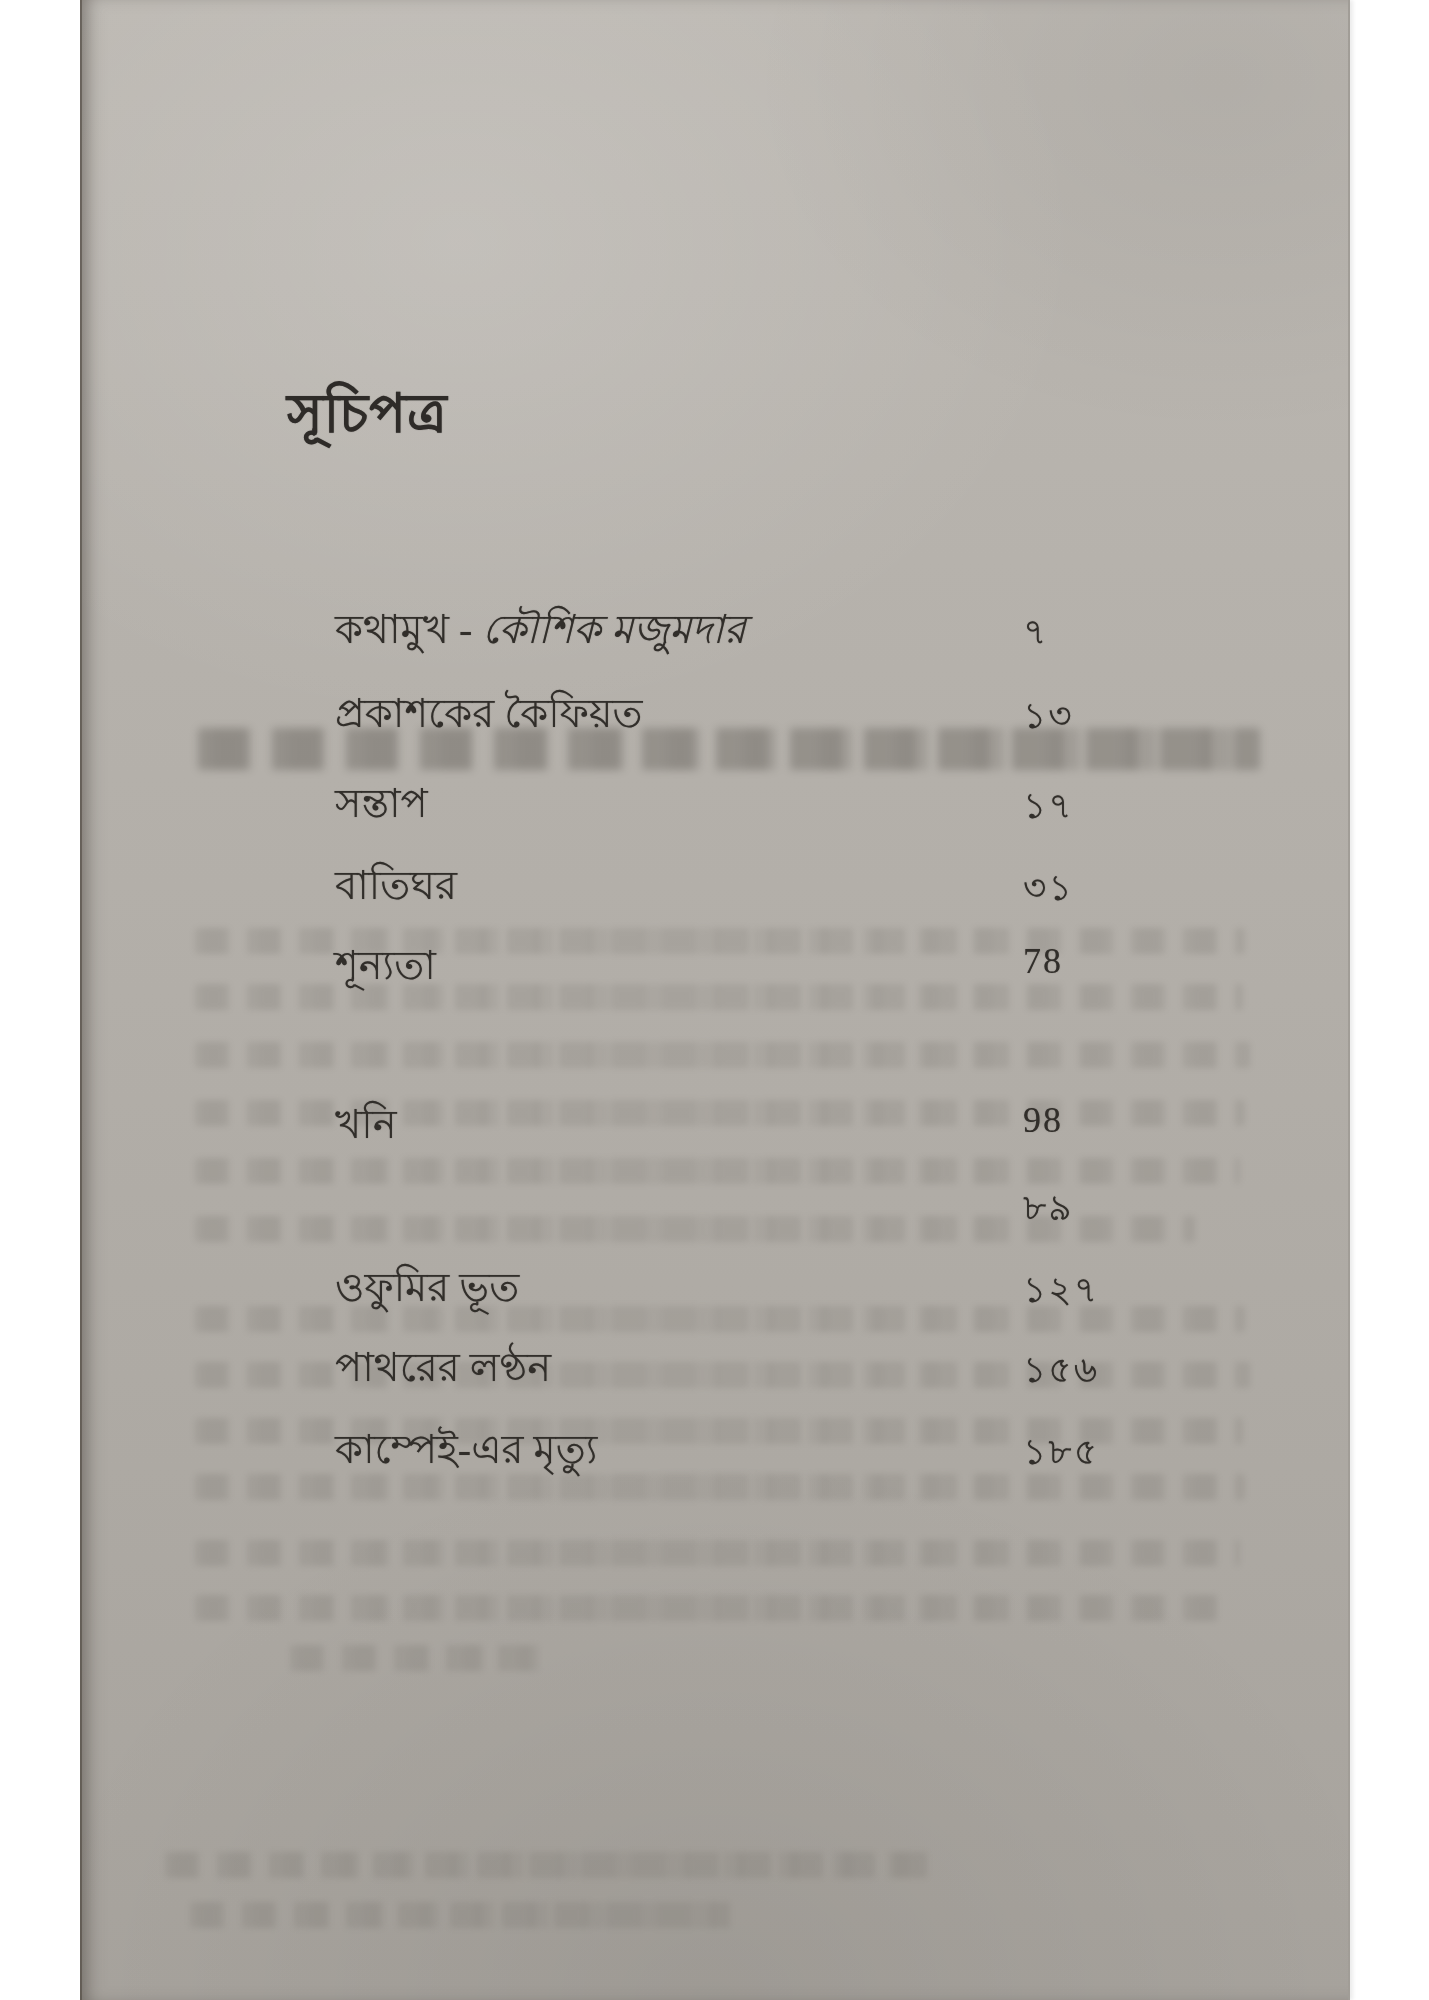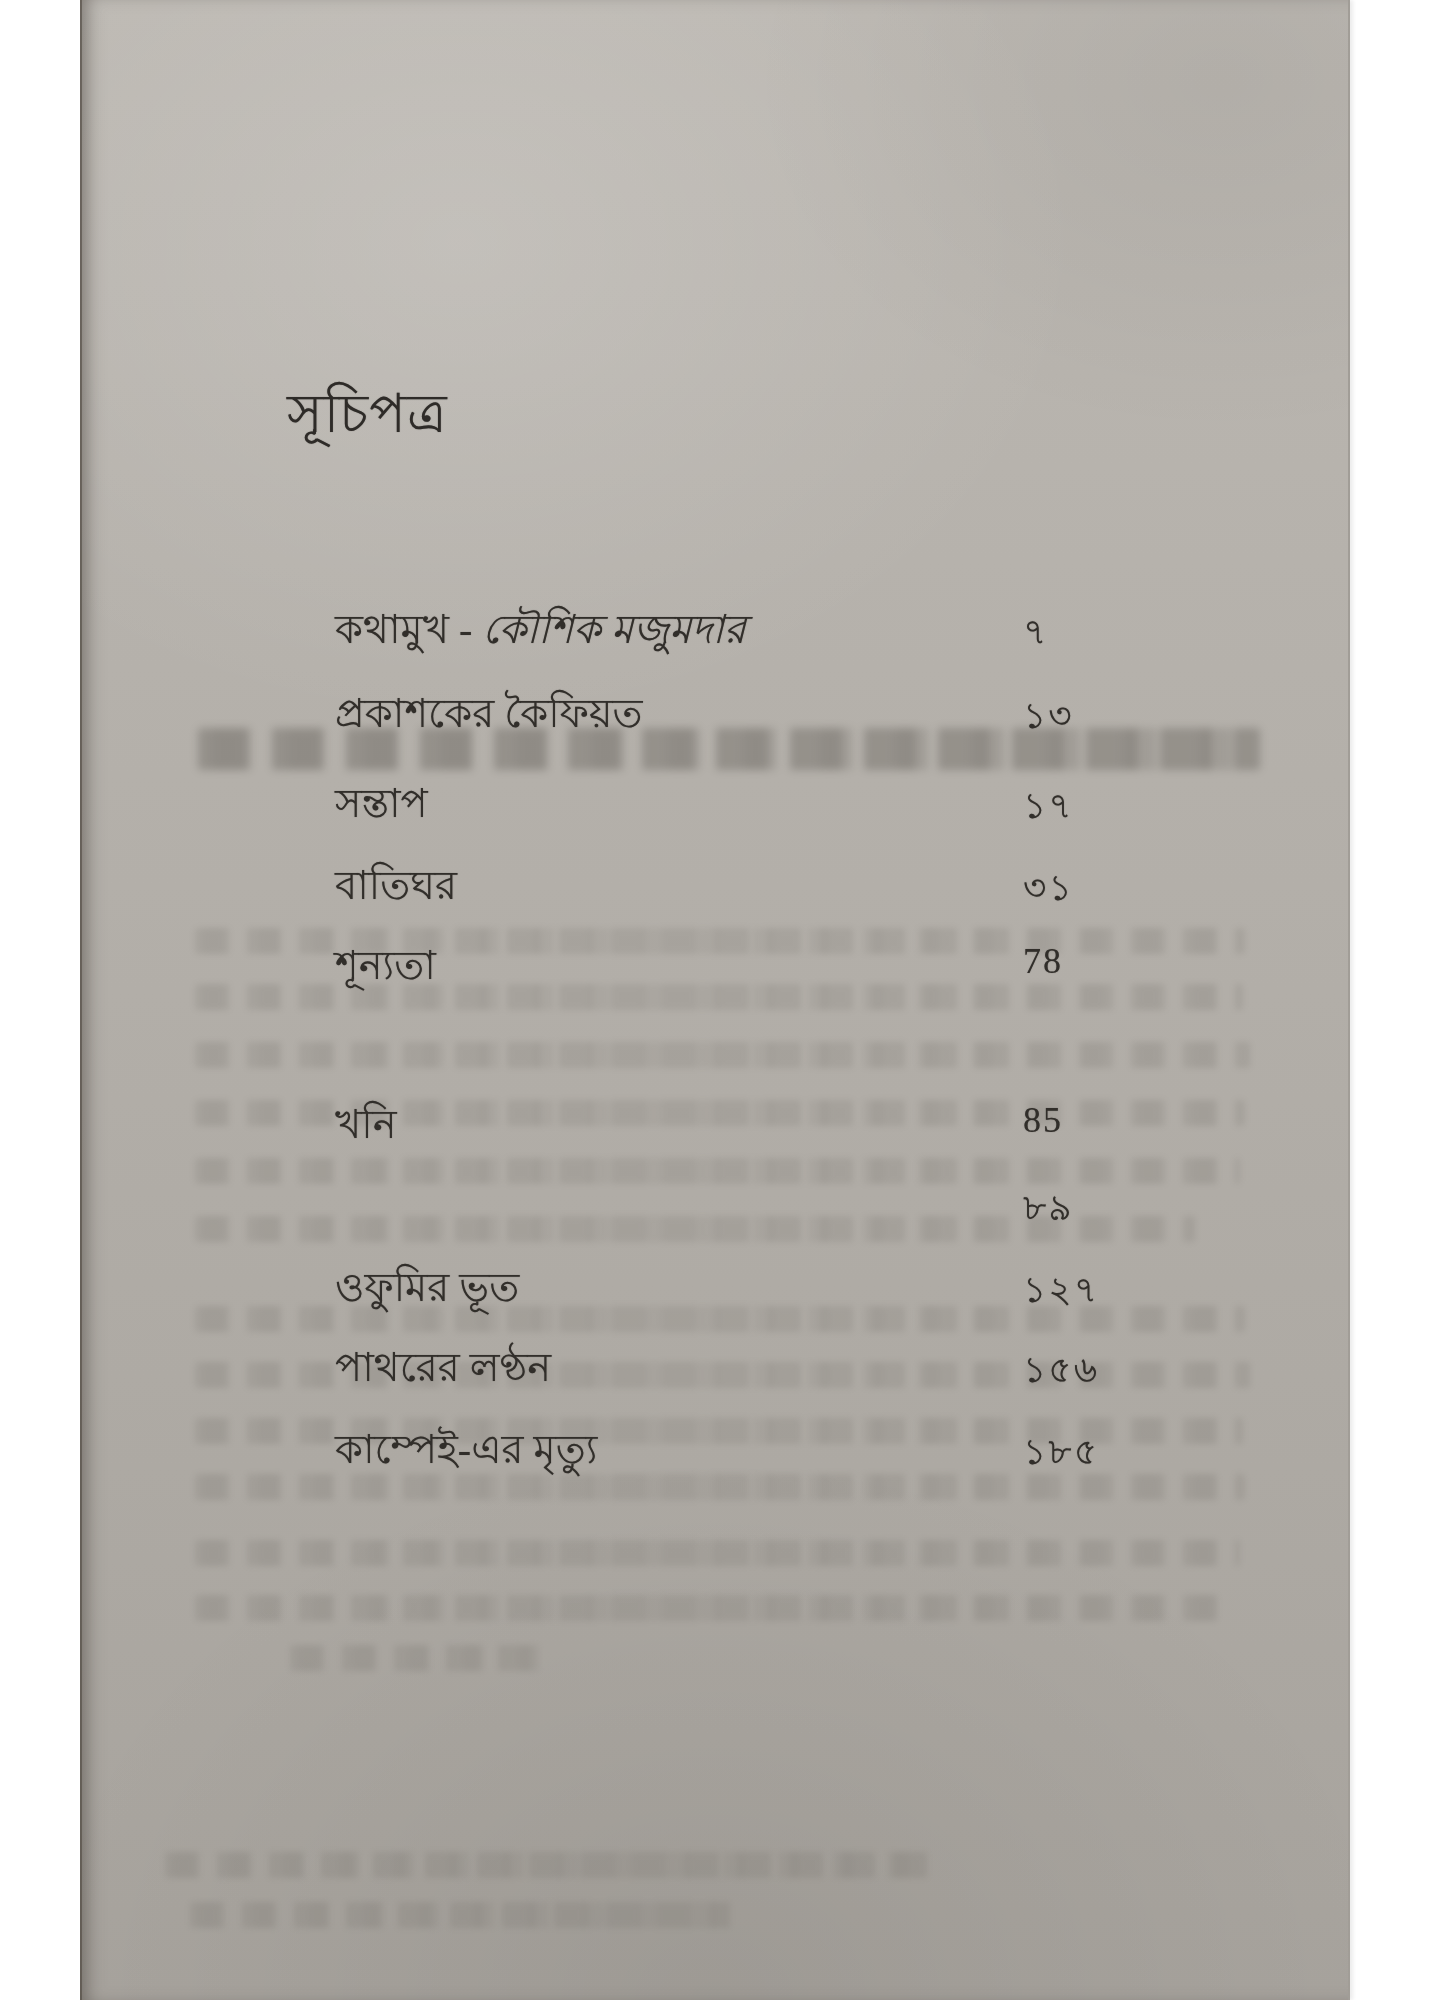--- a/index.html
+++ b/index.html
@@ -50,21 +50,21 @@
       repeating-linear-gradient(90deg, rgba(80,76,70,0.75) 0 52px, transparent 52px 74px),
       repeating-linear-gradient(90deg, rgba(80,76,70,0.45) 14px 46px, transparent 46px 90px);
     filter: blur(4px);
   }
   
   .page-title {
     position: absolute;
     left: 207px;
     top: 372px;
     font-size: 54px;
-    font-weight: 400;
+    font-weight: 700;
     color: #2e2b28;
     letter-spacing: 1px;
     text-shadow: 0 0 1px rgba(46,43,40,0.55);
     white-space: nowrap;
   }
   .toc-row {
     position: absolute;
     left: 207px;
     width: 1000px;
     height: 64px;
@@ -130,21 +130,21 @@
     </div>
 
     <div class="toc-row" style="top:934px">
       <span class="toc-label">শূন্যতা</span>
       <span class="toc-page">78</span>
     </div>
 
 
     <div class="toc-row" style="top:1093px">
       <span class="toc-label">খনি</span>
-      <span class="toc-page">85</span>
+      <span class="toc-page">98</span>
     </div>
 
     <div class="toc-row" style="top:1174px">
       <span class="toc-page">৮৯</span>
     </div>
 
     <div class="toc-row" style="top:1256px">
       <span class="toc-label">ওফুমির ভূত</span>
       <span class="toc-page">১২৭</span>
     </div>

